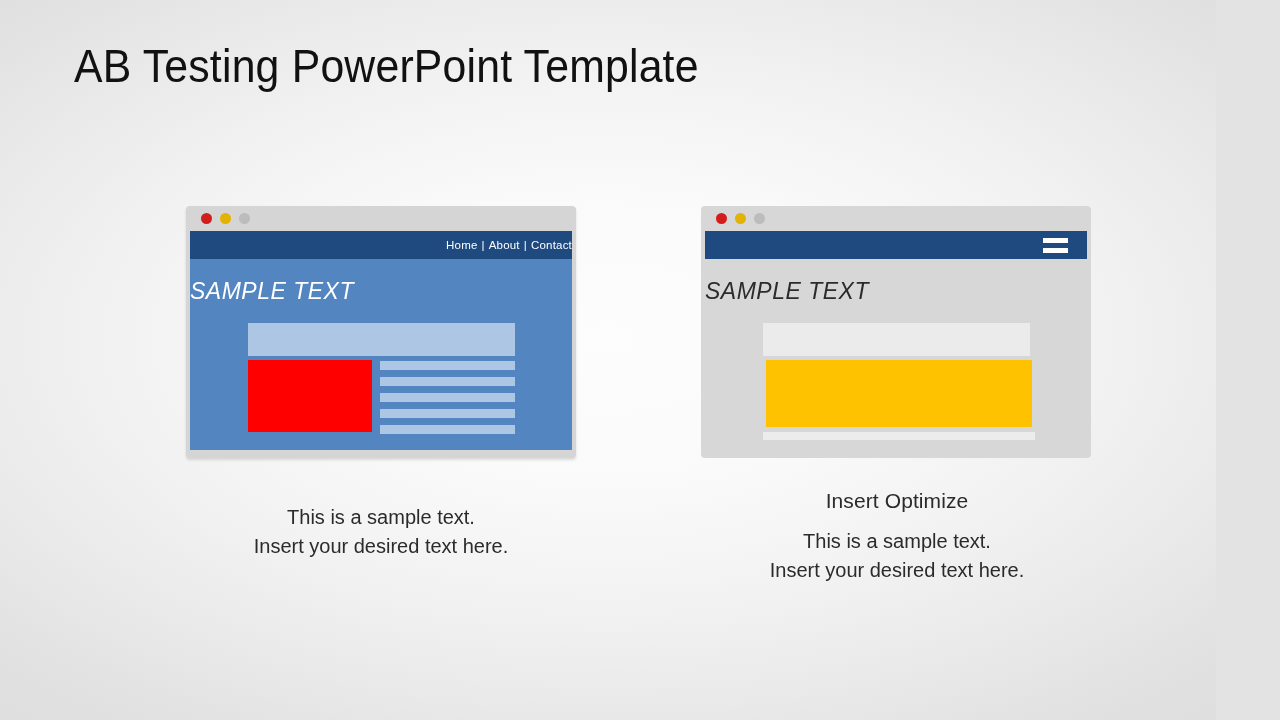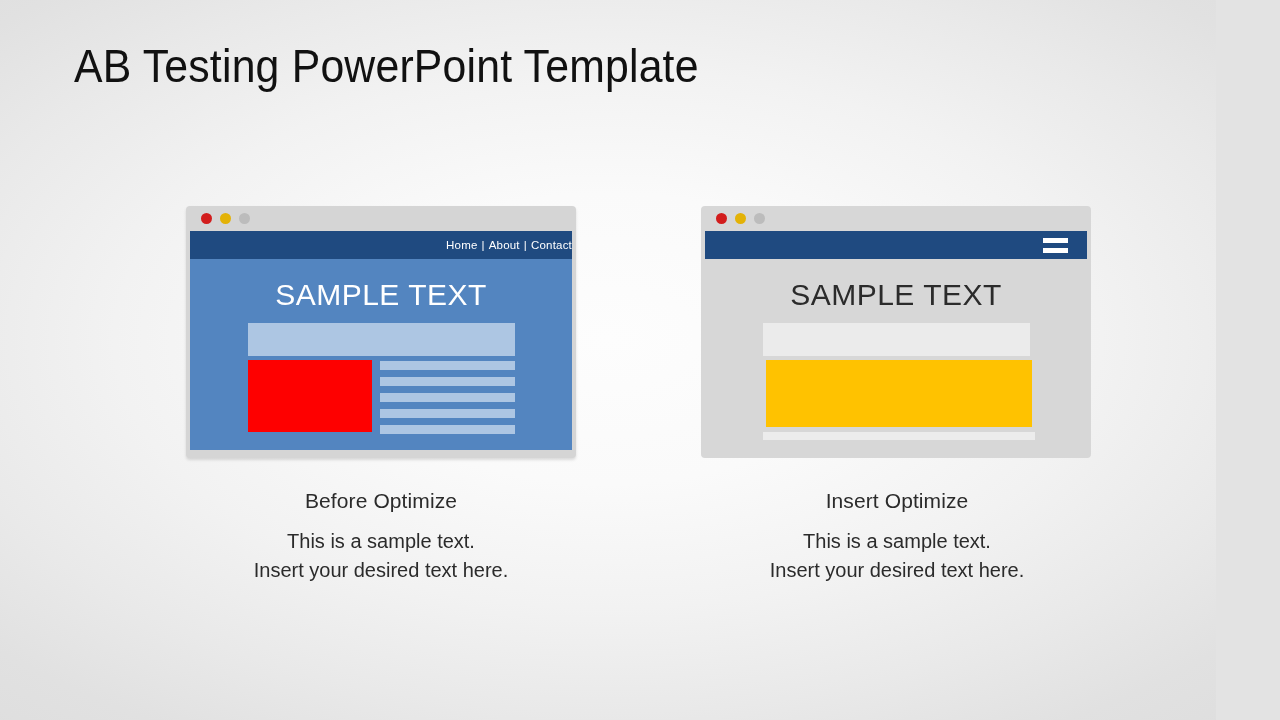--- a/index.html
+++ b/index.html
@@ -124,23 +124,24 @@
     width: 382px;
     height: 191px;
     background: #d7d7d7;
   }
 
   .headline {
     position: absolute;
     left: 0;
     top: 19px;
     width: 100%;
-    text-align: center;
-    font-size: 30px;
+    text-align: left;
+    font-size: 23px;
     letter-spacing: 0.5px;
+    font-style: italic;
   }
   .headline-before { color: #ffffff; }
   .headline-after  { color: #2b2b2b; }
 
   .hero-bar {
     position: absolute;
     left: 58px;
     width: 267px;
     height: 33px;
     top: 64px;
@@ -278,21 +279,20 @@
 
     <div class="page-body-after">
       <div class="headline headline-after">SAMPLE TEXT</div>
       <div class="hero-bar hero-bar-after"></div>
       <div class="cta-block"></div>
       <div class="footer-strip"></div>
     </div>
   </div>
 
   <div class="caption-group" id="caption-before">
-    <div class="caption-heading">Before Optimize</div>
     <div class="caption-body">
       <div>This is a sample text.</div>
       <div>Insert your desired text here.</div>
     </div>
   </div>
 
   <div class="caption-group" id="caption-after">
     <div class="caption-heading">Insert Optimize</div>
     <div class="caption-body">
       <div>This is a sample text.</div>

